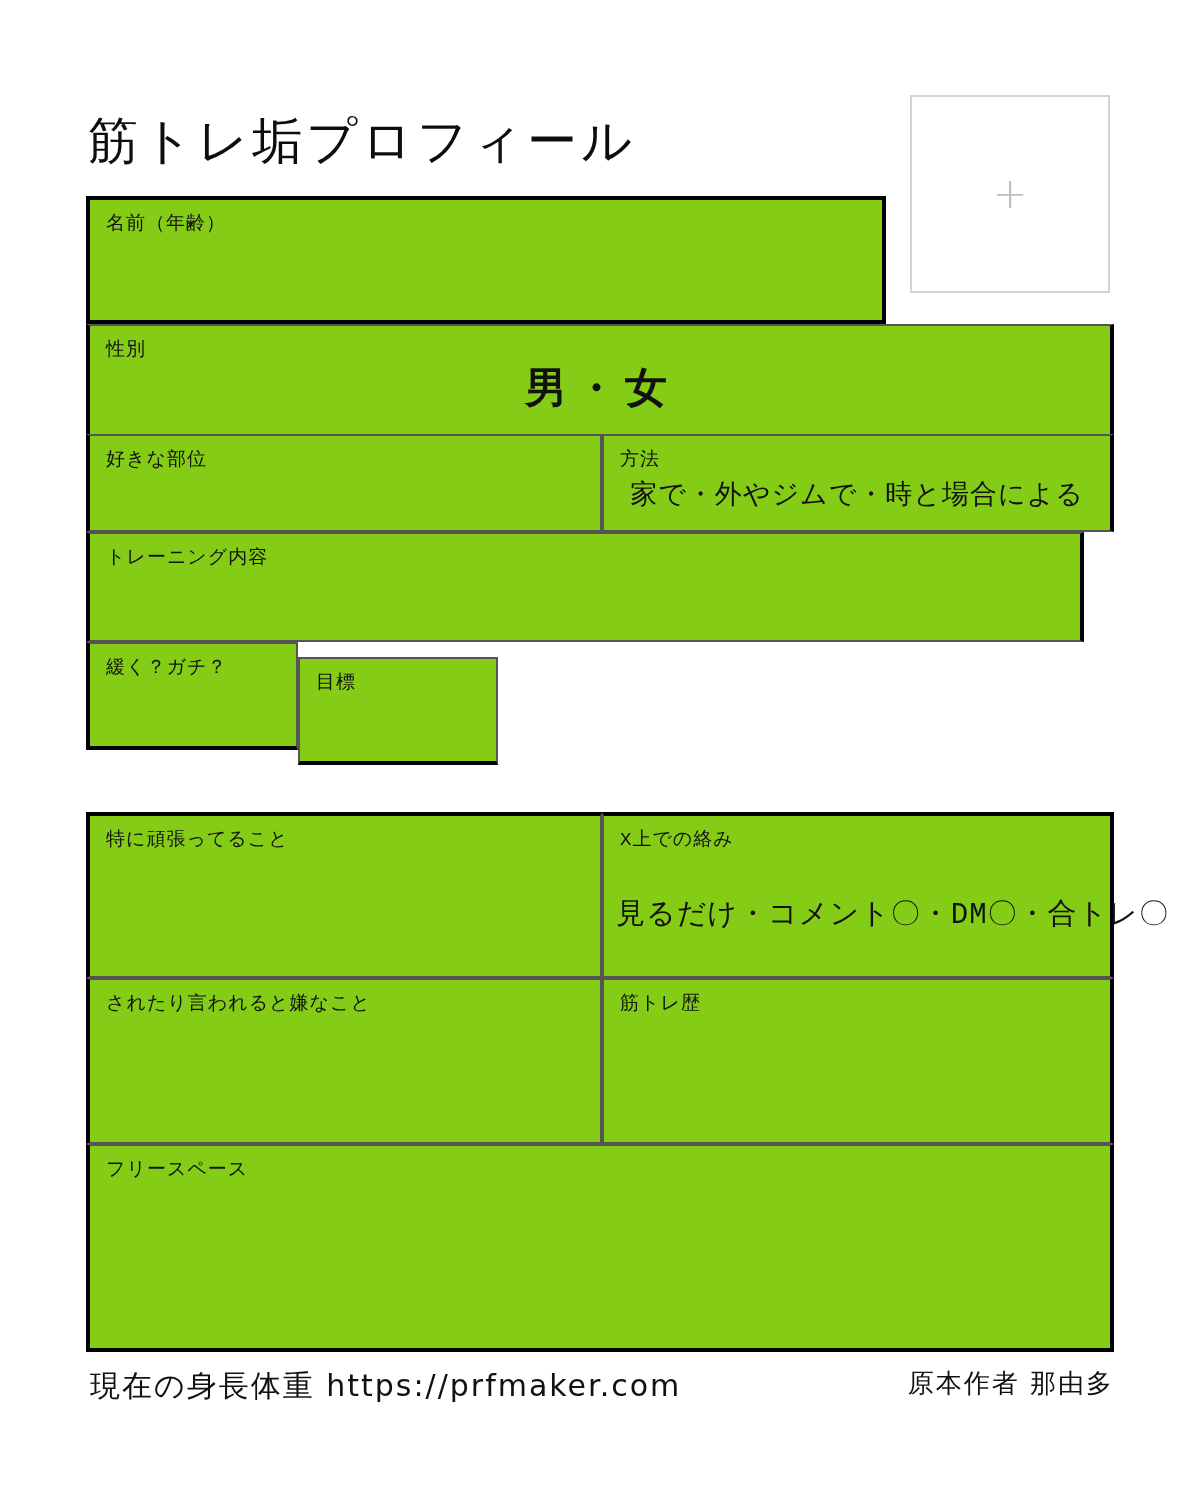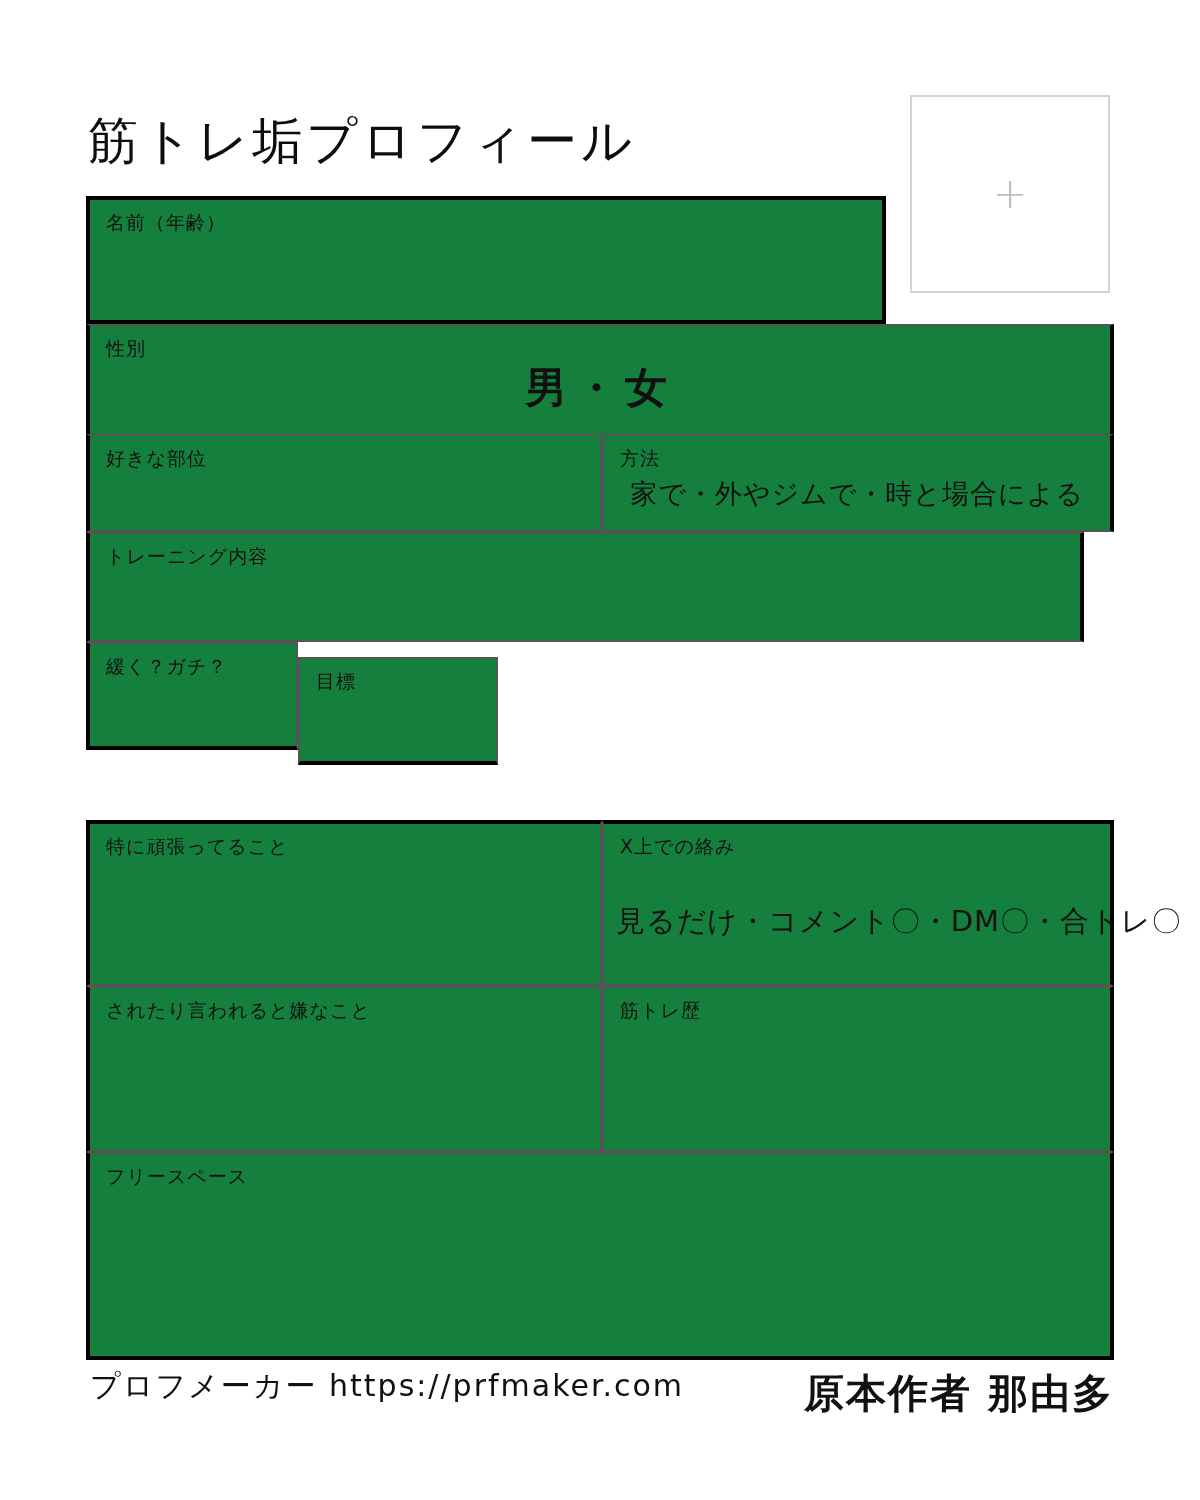--- a/index.html
+++ b/index.html
@@ -47,21 +47,22 @@
     font-size: 42px;
     color: #bfbfbf;
     line-height: 1;
     font-weight: 300;
   }
 
   
   .cell {
     position: absolute;
     box-sizing: border-box;
-    background: #15803d;
+    background: #84cc16;
+    font-family: Liberation Mono, monospace;
   }
   .cell .lbl {
     position: absolute;
     left: 16px;
     top: 10px;
     font-size: 19px;
     letter-spacing: 1px;
     color: #111111;
     white-space: nowrap;
   }
@@ -147,21 +148,20 @@
     border-left: 2px solid #555555;
   }
 
   
   #bottom-block {
     position: absolute;
     left: 86px;
     top: 812px;
     width: 1028px;
     height: 540px;
-    margin-top: 8px;
   }
   #cell-effort {
     left: 0px; top: 0px; width: 516px; height: 166px;
     border: 4px solid #000000;
     border-right: 2px solid #555555;
     border-bottom: 2px solid #555555;
   }
   #cell-interaction {
     left: 516px; top: 0px; width: 512px; height: 166px;
     border: 4px solid #000000;
@@ -200,24 +200,23 @@
     left: 90px;
     top: 1366px;
     font-size: 30px;
     letter-spacing: 2px;
     white-space: nowrap;
   }
   #footer-right {
     position: absolute;
     right: 86px;
     top: 1366px;
-    font-size: 40px;
+    font-size: 26px;
     letter-spacing: 2px;
     white-space: nowrap;
-    font-weight: bold;
   }
 </style>
 </head>
 <body>
 
 <div id="page-title">筋トレ垢プロフィール</div>
 
 <div id="photo-box">
   <span class="plus">+</span>
 </div>
@@ -284,14 +283,14 @@
     <span class="val" style="top:80px;font-size:24px;"></span>
   </div>
 
   <div class="cell" id="cell-free">
     <span class="lbl">フリースペース</span>
     <span class="val" style="top:100px;font-size:24px;"></span>
   </div>
 
 </div>
 
-<div id="footer-left">プロフメーカー https://prfmaker.com</div>
+<div id="footer-left">現在の身長体重 https://prfmaker.com</div>
 <div id="footer-right">原本作者 那由多</div>
 
 </body></html>

